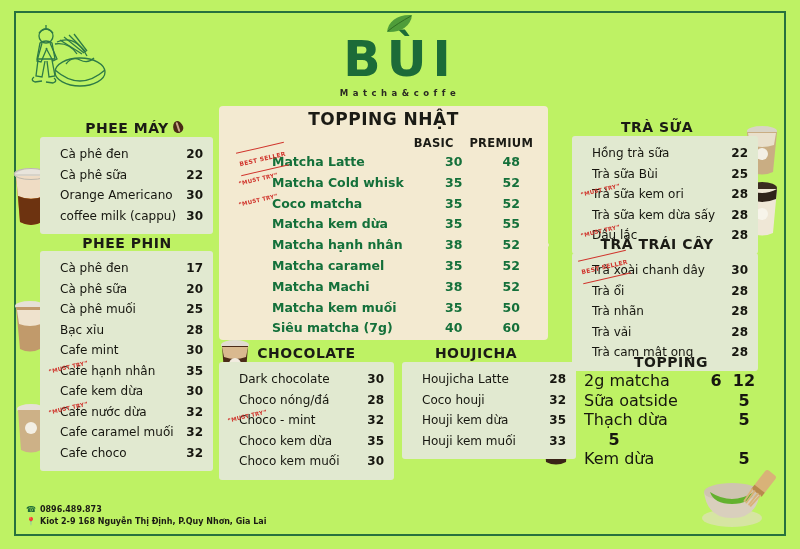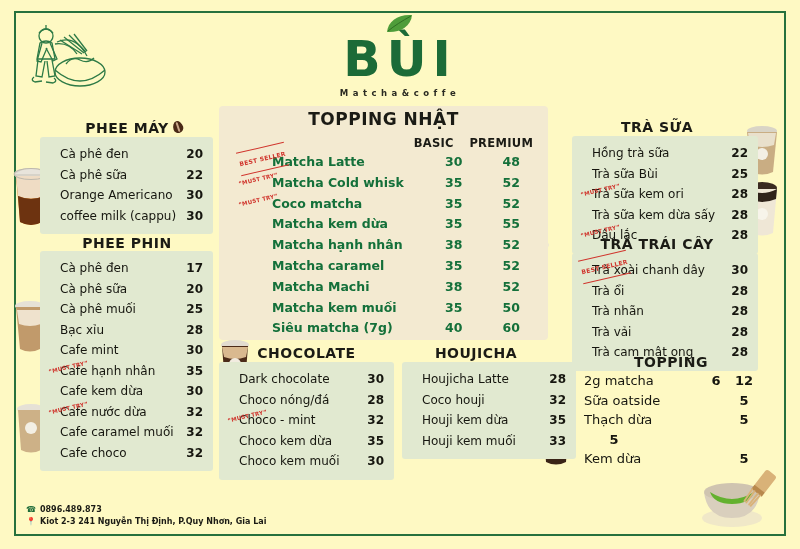--- a/index.html
+++ b/index.html
@@ -3,21 +3,21 @@
 <meta charset="utf-8">
 <style>
   html,body{margin:0;padding:0;}
   body{
     width:800px;height:549px;overflow:hidden;
     background:#fdfbf4;
     font-family:"DejaVu Sans", sans-serif;
   }
   .menu{
     position:relative;width:800px;height:549px;
-    background:#fef9c3;
+    background:#bef264;
     box-sizing:border-box;
   }
   .frame{
     position:absolute;left:14px;top:11px;right:14px;bottom:13px;
     border:2px solid #27713e;
     pointer-events:none;
   }
 
   
   .logo-wrap{position:absolute;left:0;top:14px;width:800px;text-align:center;}
@@ -126,21 +126,21 @@
   #houji-card{position:absolute;left:402px;top:362px;width:174px;}
 
   
   #tra-sua-title{position:absolute;left:572px;top:119px;width:170px;}
   #tra-sua-card{position:absolute;left:572px;top:136px;width:186px;}
   #tra-tc-title{position:absolute;left:572px;top:236px;width:170px;}
   #tra-tc-card{position:absolute;left:572px;top:253px;width:186px;}
   #topping-title{position:absolute;left:596px;top:354px;width:150px;}
   #topping-list{position:absolute;left:572px;top:371px;width:186px;}
   .trow{
-    display:flex;align-items:baseline;font-size:13px;
+    display:flex;align-items:baseline;font-size:16px;
     line-height:19.5px;color:#16160f;position:relative;
   }
   .trow .nm{flex:1 1 auto;padding-left:12px;}
   .trow .p1,.trow .p2{width:28px;text-align:center;font-weight:bold;}
 
   
   #footer{
     position:absolute;left:26px;bottom:22px;font-size:8px;
     color:#1b1b15;font-weight:bold;line-height:11.5px;
   }
@@ -553,17 +553,17 @@
       </div>
     </div>
 
   <div id="footer">
     <div class="line">
       <span class="tel">☎</span>
       <span>0896.489.873</span>
     </div>
     <div class="line">
       <span class="pin">📍</span>
-      <span>Kiot 2-3 241 Nguyễn Thị Định, P.Quy Nhơn, Gia Lai</span>
+      <span>Kiot 2-9 168 Nguyễn Thị Định, P.Quy Nhơn, Gia Lai</span>
     </div>
   </div>
 
 </div>
 
 </body></html>

